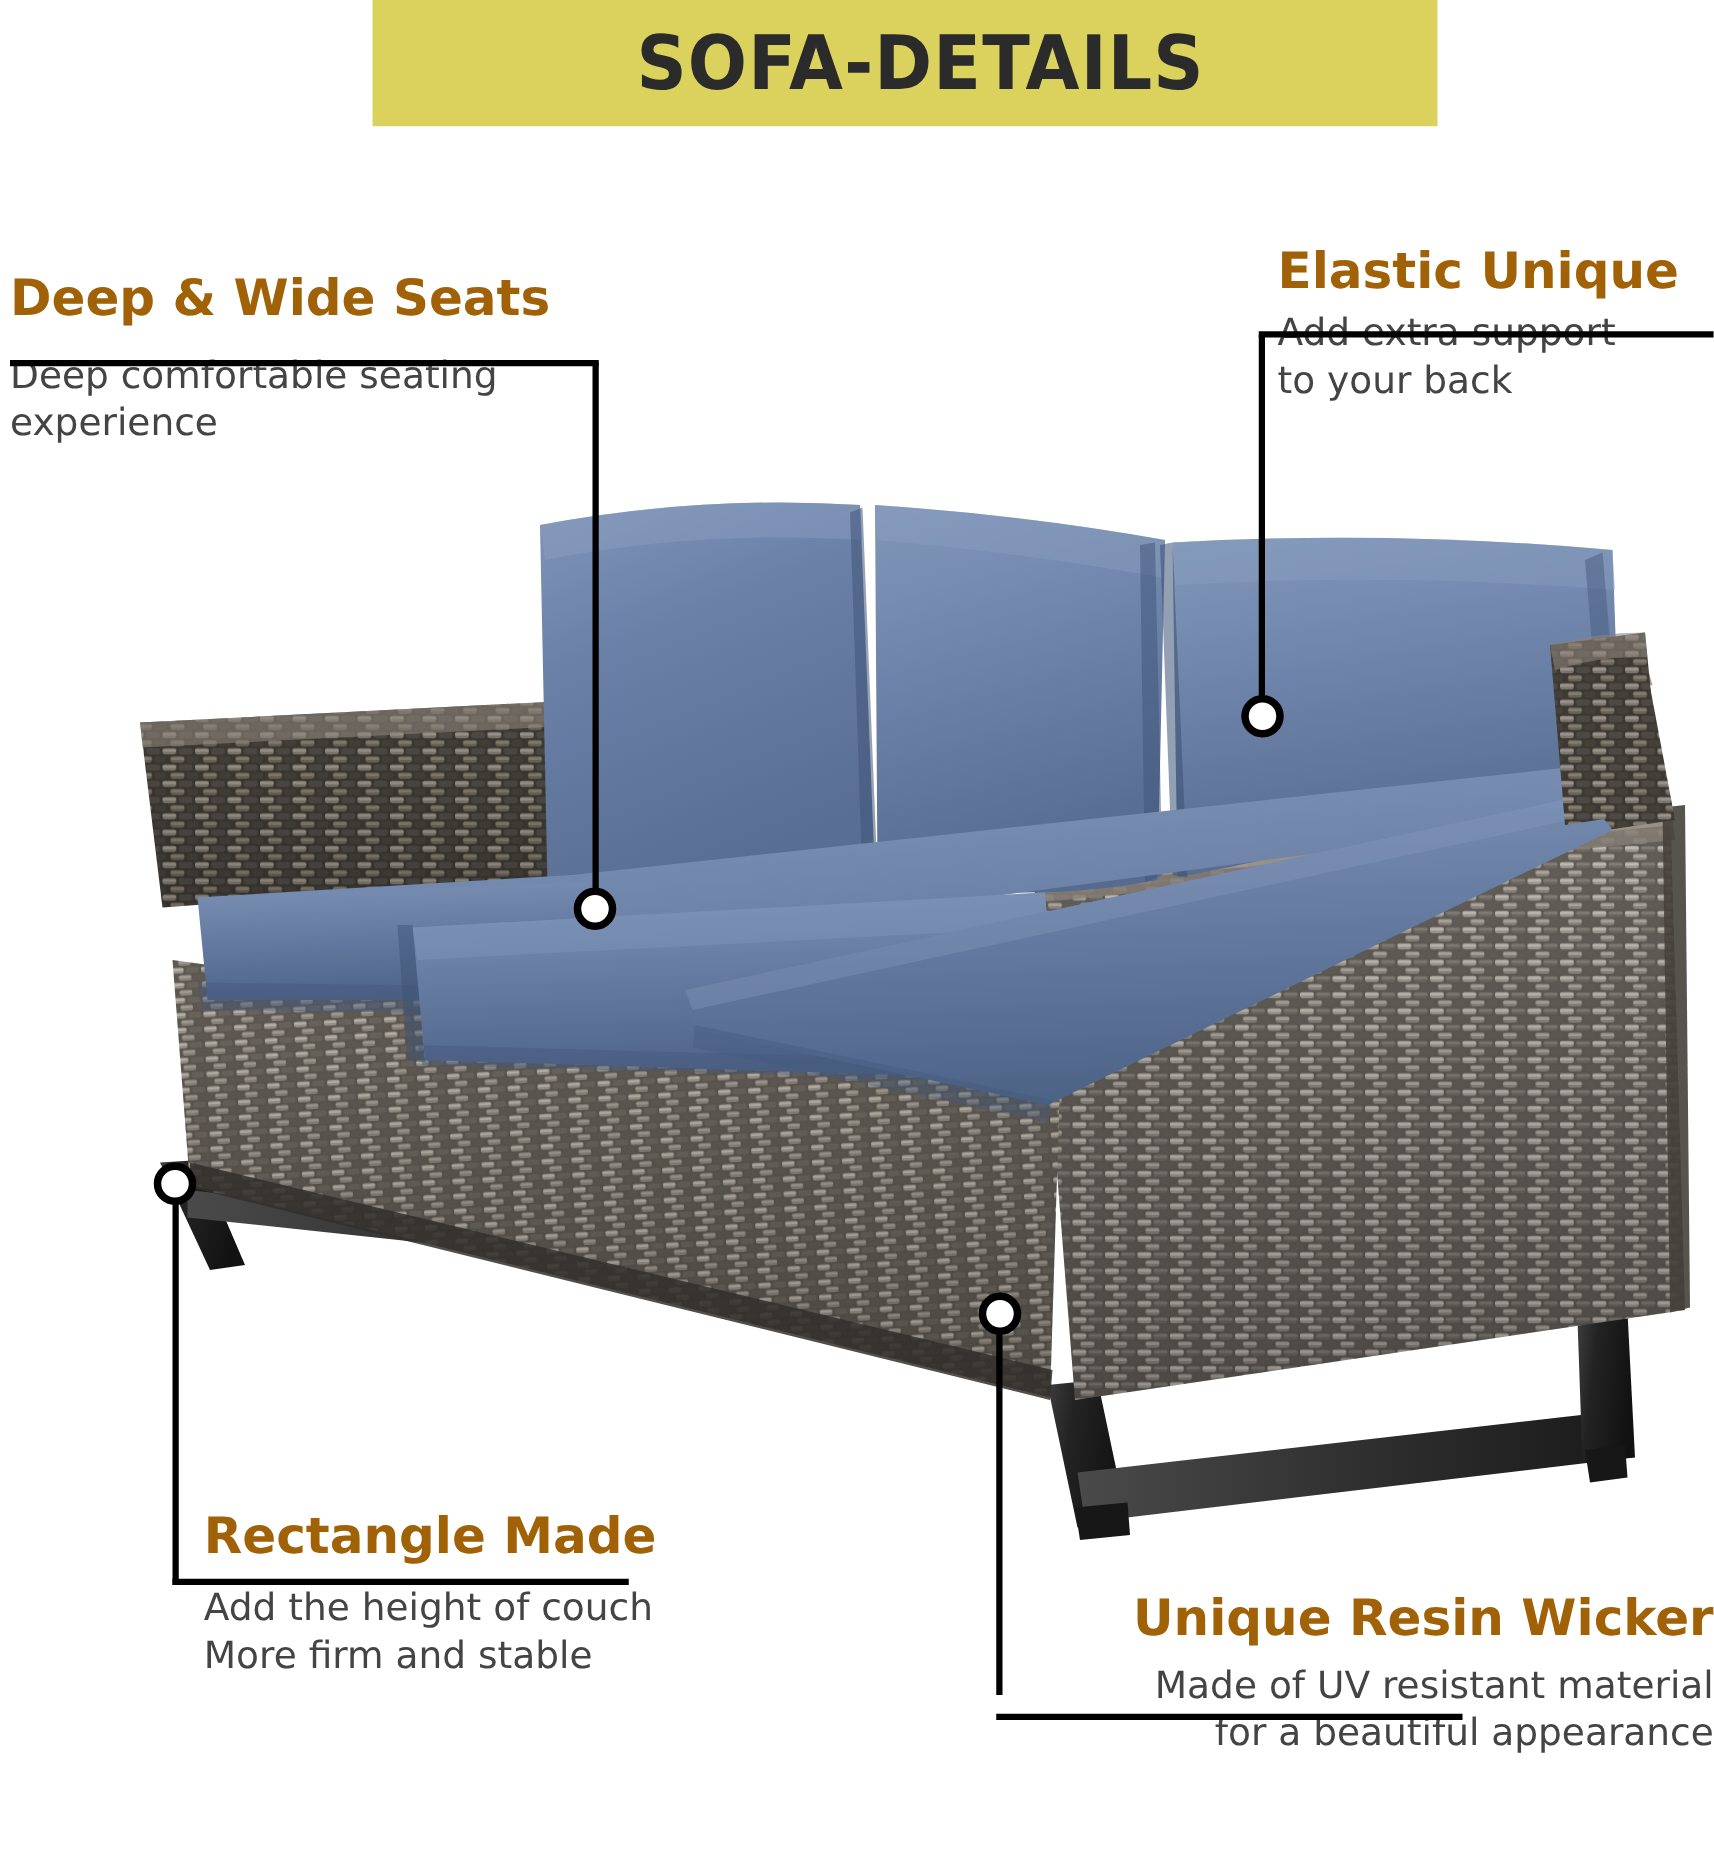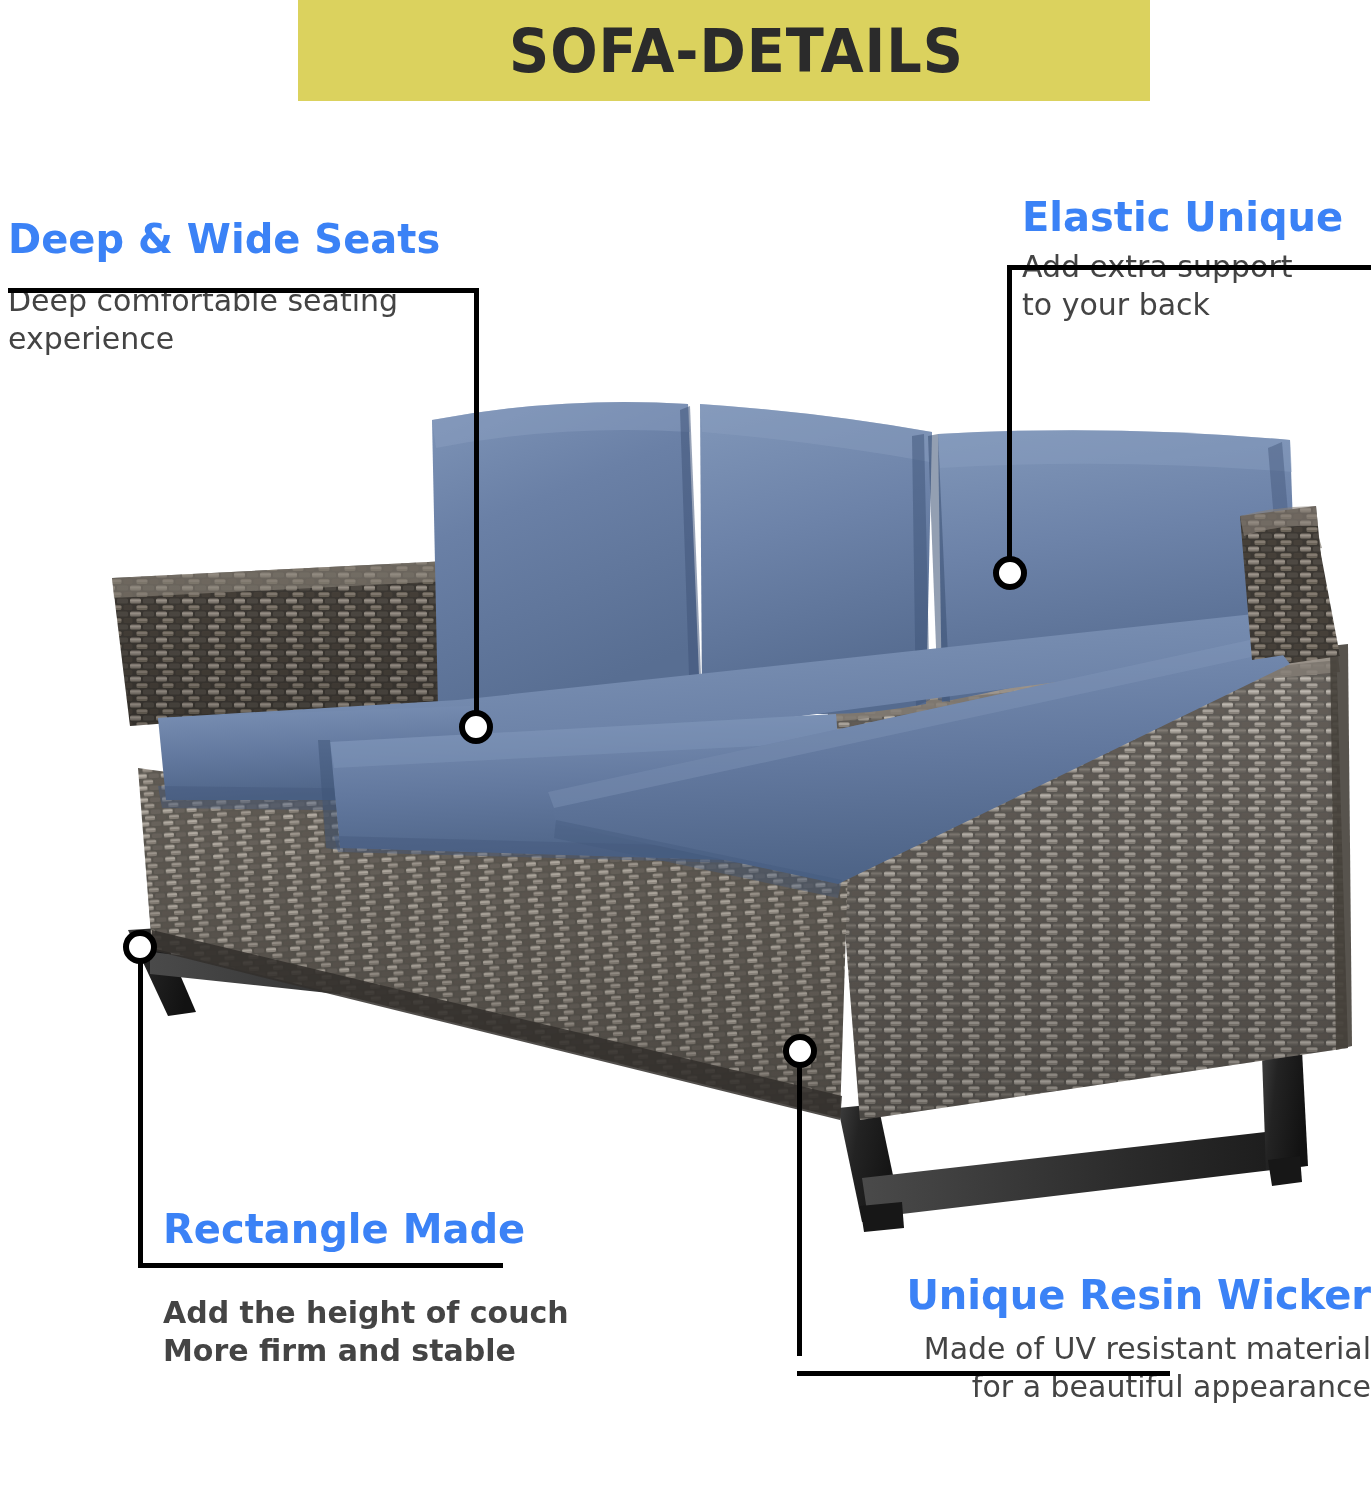--- a/index.html
+++ b/index.html
@@ -19,40 +19,40 @@
   .banner-text {
     font-family: "DejaVu Sans", "Liberation Sans", sans-serif;
     font-weight: 700; font-size: 60px; letter-spacing: 1px;
     color: #2b2b2b; line-height: 1;
     transform: scaleX(0.93);
   }
 
   
   .callout { position: absolute; }
   .c-head {
-    font-size: 40px; font-weight: 700; color: #3b82f6;
+    font-size: 40px; font-weight: 700; color: #a16207;
     line-height: 1.05; white-space: nowrap;
   }
   .c-body {
     font-size: 30px; font-weight: 400; color: #444;
     line-height: 1.25; white-space: pre-line;
   }
   .rule { position: absolute; background: #000; }
 
   
   #co-seats { left: 8px; top: 218px; width: 470px; }
   #co-seats .c-body { margin-top: 22px; }
 
   
   #co-pillow { left: 1022px; top: 196px; width: 349px; text-align: left; }
   #co-pillow .c-body { margin-top: 10px; }
 
   
   #co-feet { left: 163px; top: 1208px; width: 430px; }
-  #co-feet .c-body { margin-top: 44px; font-weight: bold; }
+  #co-feet .c-body { margin-top: 18px; }
 
   
   #co-wicker { left: 820px; top: 1274px; width: 551px; text-align: right; }
   #co-wicker .c-body { margin-top: 14px; }
 
   
   .conn { position: absolute; background: #000; }
   .marker {
     position: absolute; border-radius: 50%;
     background: #ffffff; border: 6px solid #000;

